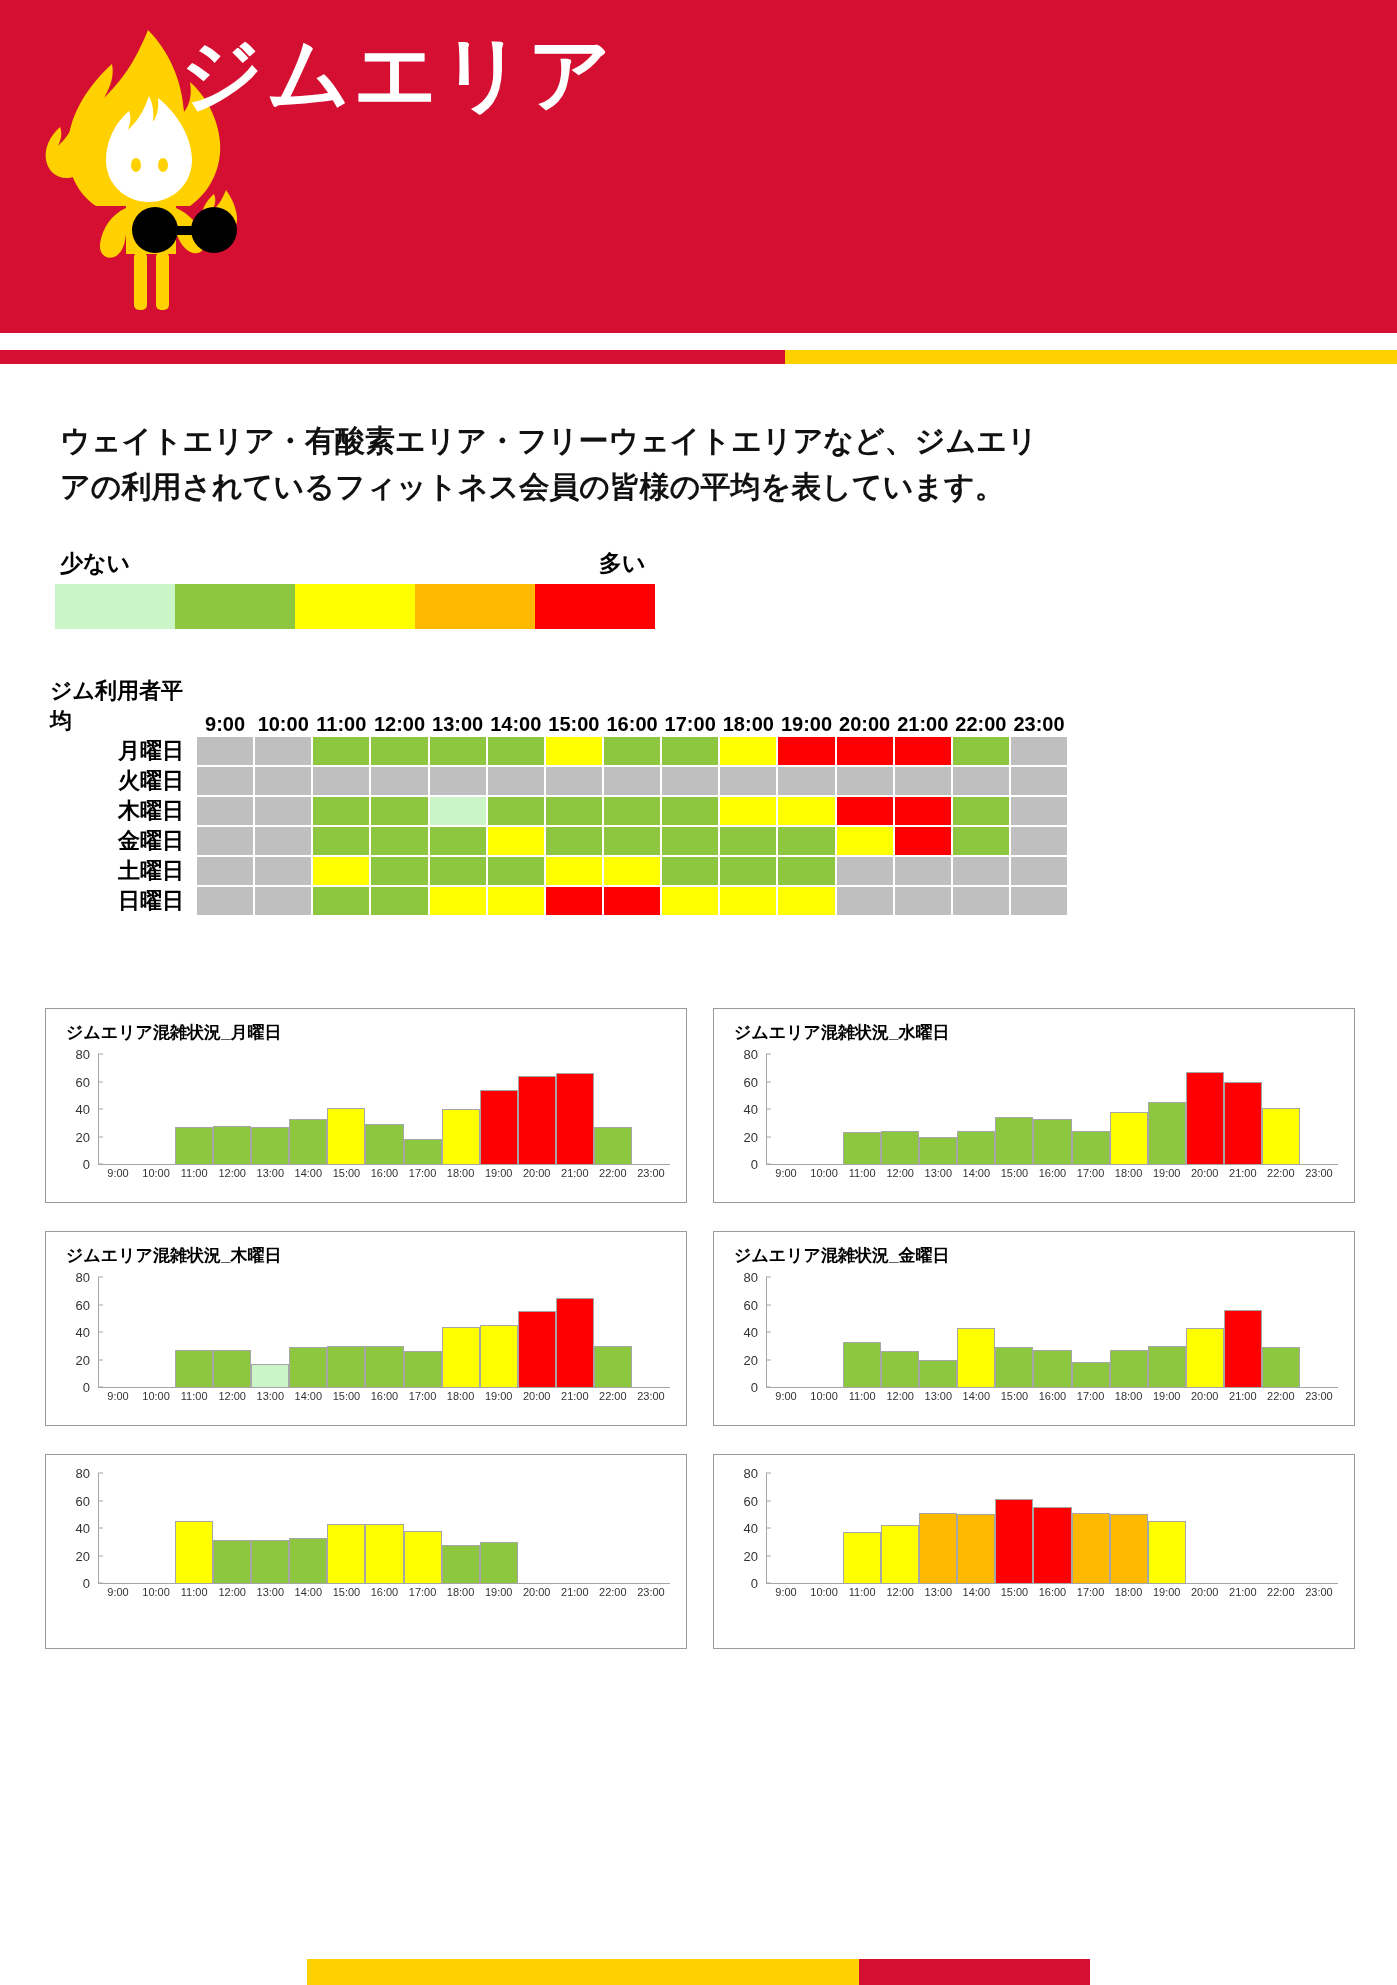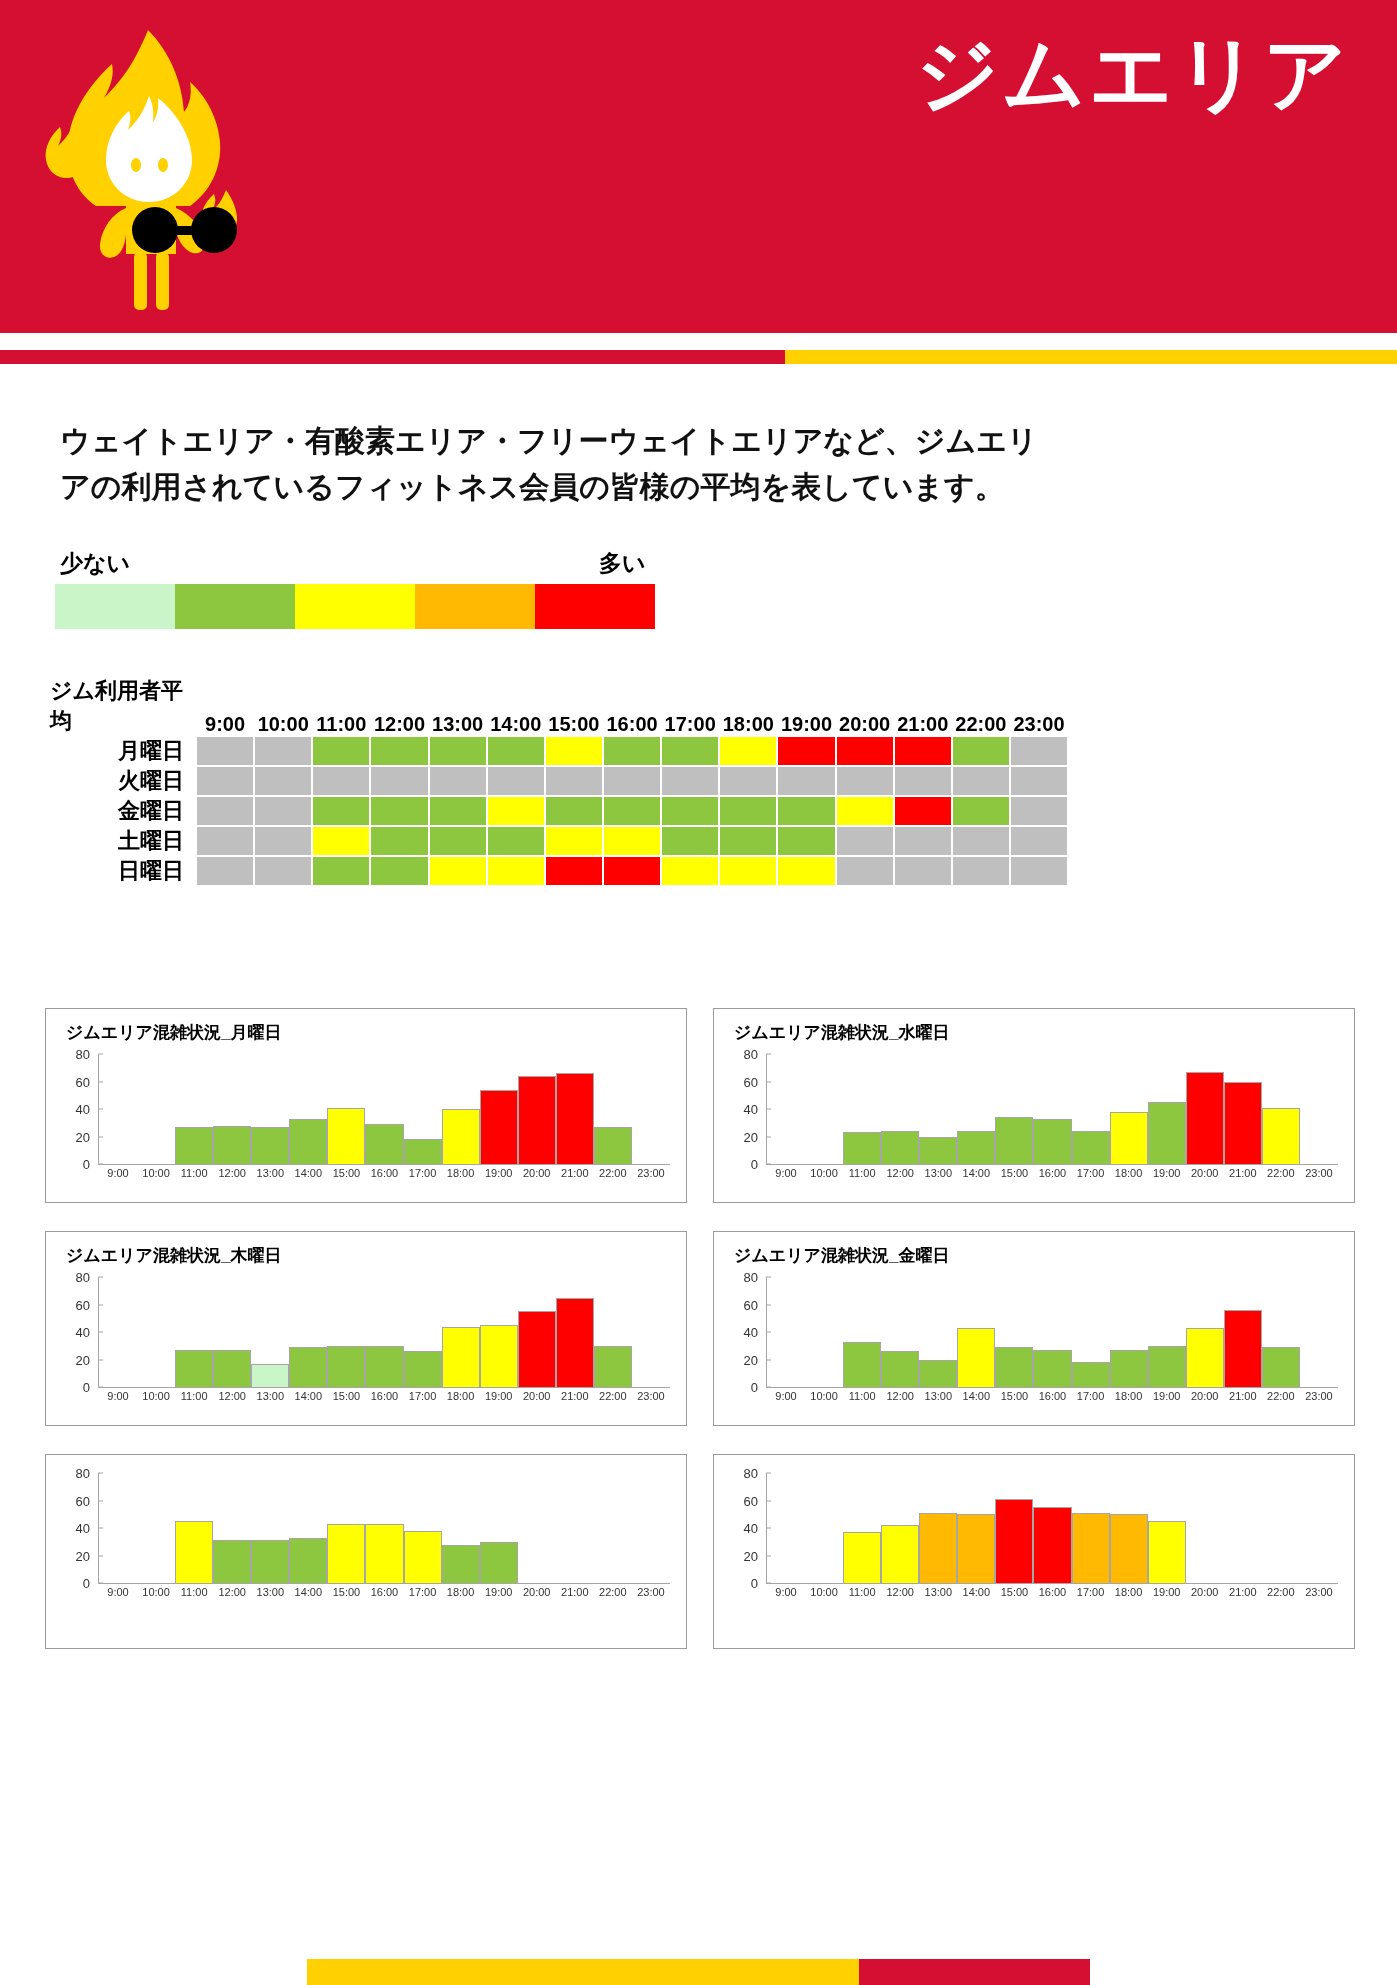--- a/index.html
+++ b/index.html
@@ -10,21 +10,21 @@
   }
 
   
   .header {
     position: relative; width: 100%; height: 333px;
     background: #d40f32; overflow: hidden;
   }
   .mascot { position: absolute; left: 30px; top: 22px; width: 210px; height: 290px; }
   .header-titles {
     position: absolute; left: 180px; top: 26px; width: 1170px;
-    text-align: right; color: #ffffff;
+    text-align: left; color: #ffffff;
   }
   .title-line1 {
     font-size: 82px; font-weight: bold; line-height: 1.18;
     letter-spacing: 3px;
   }
   .title-line2 {
     font-size: 88px; font-weight: bold; line-height: 1.12;
     letter-spacing: 2px; margin-top: 2px;
   }
 
@@ -237,20 +237,40 @@
           <div class="hm-cell" style="background: rgb(191, 191, 191);"></div>
           <div class="hm-cell" style="background: rgb(191, 191, 191);"></div>
           <div class="hm-cell" style="background: rgb(191, 191, 191);"></div>
           <div class="hm-cell" style="background: rgb(191, 191, 191);"></div>
           <div class="hm-cell" style="background: rgb(191, 191, 191);"></div>
           <div class="hm-cell" style="background: rgb(191, 191, 191);"></div>
           <div class="hm-cell" style="background: rgb(191, 191, 191);"></div>
         </div>
       </div>
       <div class="hm-row">
+        <div class="hm-daylabel">木曜日</div>
+        <div class="hm-cells">
+          <div class="hm-cell" style="background: rgb(191, 191, 191);"></div>
+          <div class="hm-cell" style="background: rgb(191, 191, 191);"></div>
+          <div class="hm-cell" style="background: rgb(141, 198, 63);"></div>
+          <div class="hm-cell" style="background: rgb(141, 198, 63);"></div>
+          <div class="hm-cell" style="background: rgb(201, 245, 201);"></div>
+          <div class="hm-cell" style="background: rgb(141, 198, 63);"></div>
+          <div class="hm-cell" style="background: rgb(141, 198, 63);"></div>
+          <div class="hm-cell" style="background: rgb(141, 198, 63);"></div>
+          <div class="hm-cell" style="background: rgb(141, 198, 63);"></div>
+          <div class="hm-cell" style="background: rgb(255, 255, 0);"></div>
+          <div class="hm-cell" style="background: rgb(255, 255, 0);"></div>
+          <div class="hm-cell" style="background: rgb(255, 0, 0);"></div>
+          <div class="hm-cell" style="background: rgb(255, 0, 0);"></div>
+          <div class="hm-cell" style="background: rgb(141, 198, 63);"></div>
+          <div class="hm-cell" style="background: rgb(191, 191, 191);"></div>
+        </div>
+      </div>
+      <div class="hm-row">
         <div class="hm-daylabel">金曜日</div>
         <div class="hm-cells">
           <div class="hm-cell" style="background: rgb(191, 191, 191);"></div>
           <div class="hm-cell" style="background: rgb(191, 191, 191);"></div>
           <div class="hm-cell" style="background: rgb(141, 198, 63);"></div>
           <div class="hm-cell" style="background: rgb(141, 198, 63);"></div>
           <div class="hm-cell" style="background: rgb(141, 198, 63);"></div>
           <div class="hm-cell" style="background: rgb(255, 255, 0);"></div>
           <div class="hm-cell" style="background: rgb(141, 198, 63);"></div>
           <div class="hm-cell" style="background: rgb(141, 198, 63);"></div>

